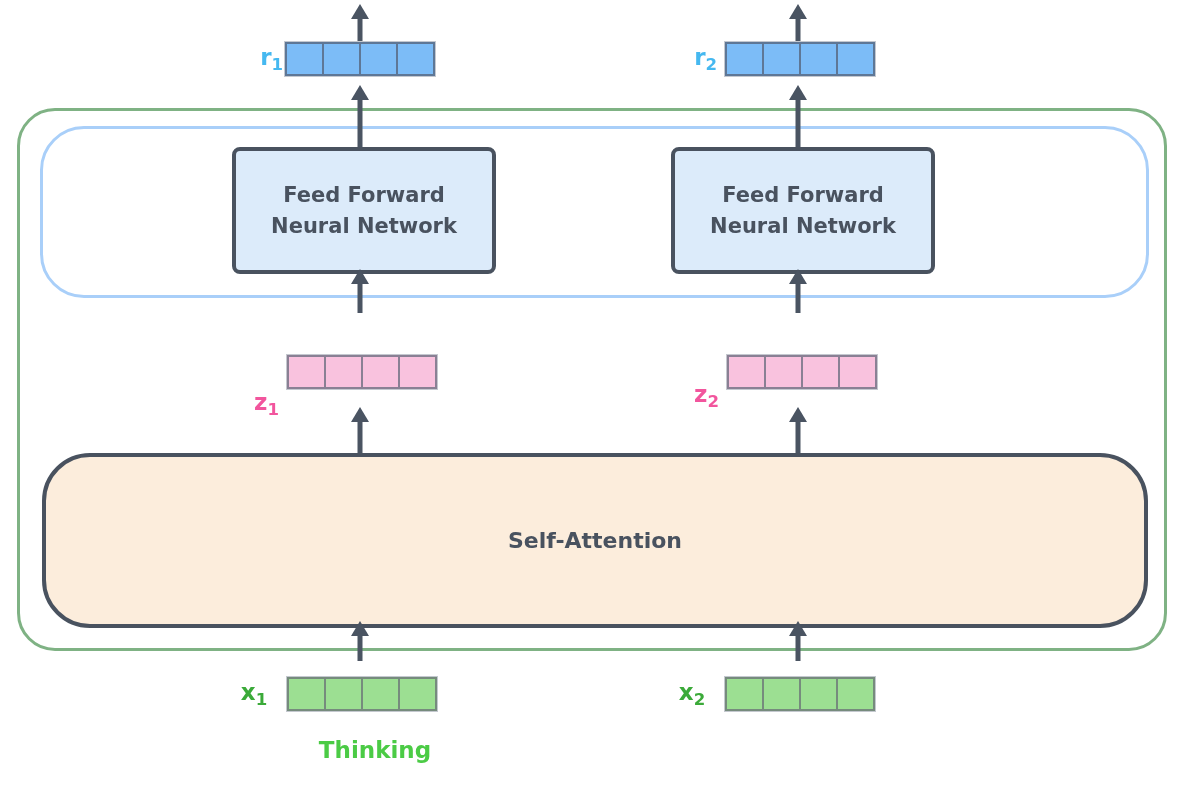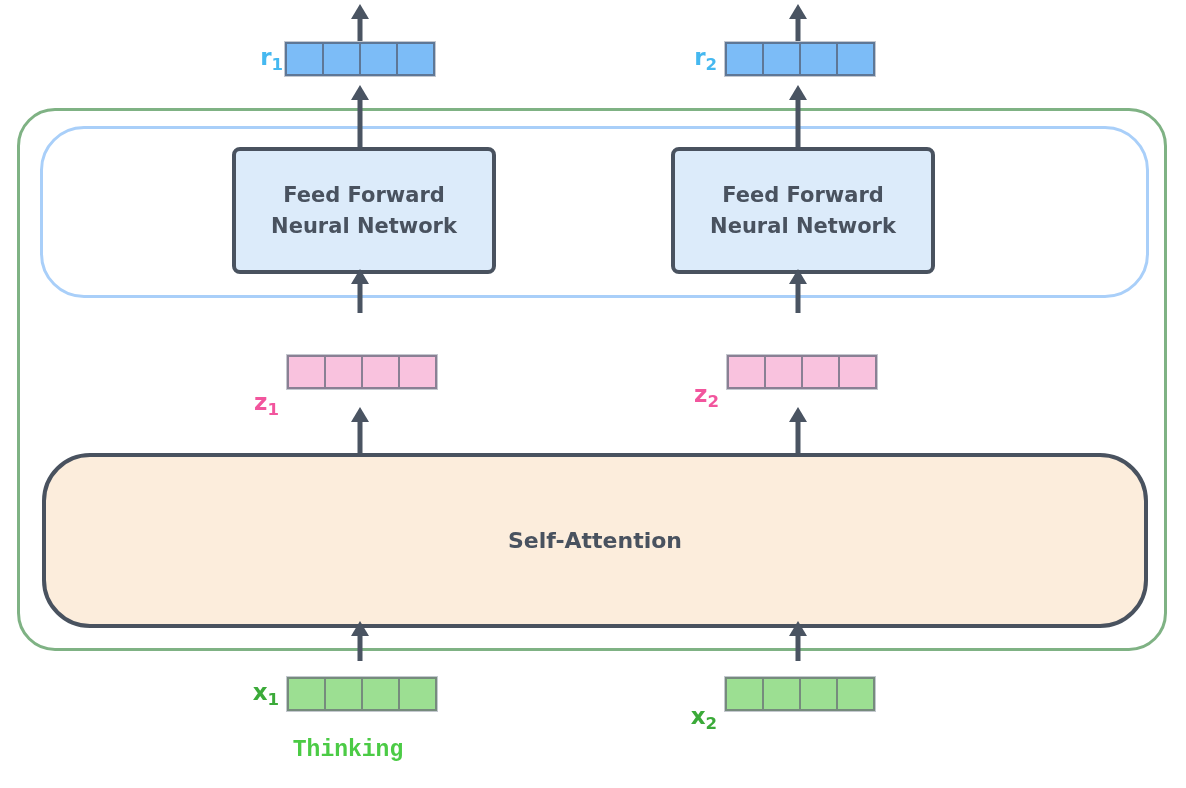--- a/index.html
+++ b/index.html
@@ -60,33 +60,33 @@
   #vec-x1{left:287px;top:677px;}
   #vec-x2{left:725px;top:677px;}
   
   .vec-label{
     position:absolute;width:50px;text-align:right;
     font-size:23px;font-weight:700;
   }
   .vec-label sub{font-size:0.72em;vertical-align:-0.28em;}
   .lbl-r{color:var(--r_label);}
   .lbl-z{color:var(--z_label);}
-  .lbl-x{color:var(--x_label);}
+  .lbl-x{color:var(--x_label);text-align:center;}
   #lbl-r1{left:233px;top:44px;}
   #lbl-r2{left:667px;top:44px;}
   #lbl-z1{left:229px;top:357px;margin-top:32px;}
   #lbl-z2{left:669px;top:357px;margin-top:24px;}
   #lbl-x1{left:229px;top:679px;}
-  #lbl-x2{left:667px;top:679px;margin-top:24px;}
+  #lbl-x2{left:667px;top:679px;}
   
   .word{
     position:absolute;width:150px;top:737px;text-align:center;
     font-size:23px;font-weight:700;color:var(--word_color);
   }
-  #word-1{left:273px;font-family:Liberation Mono, monospace;}
+  #word-1{left:300px;}
   #word-2{left:725px;}
   
   .arrow{position:absolute;width:18px;}
   .arrow .head{
     position:absolute;top:0;left:50%;transform:translateX(-50%);
     width:0;height:0;
     border-left:9px solid transparent;border-right:9px solid transparent;
     border-bottom:15px solid var(--arrow);
   }
   .arrow .shaft{

